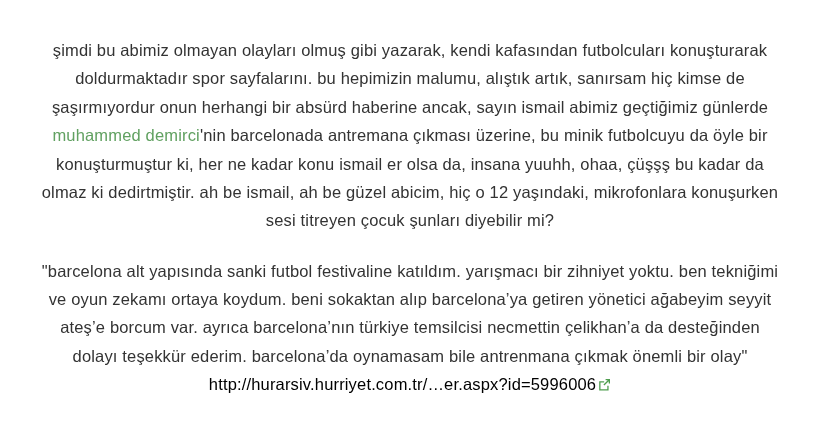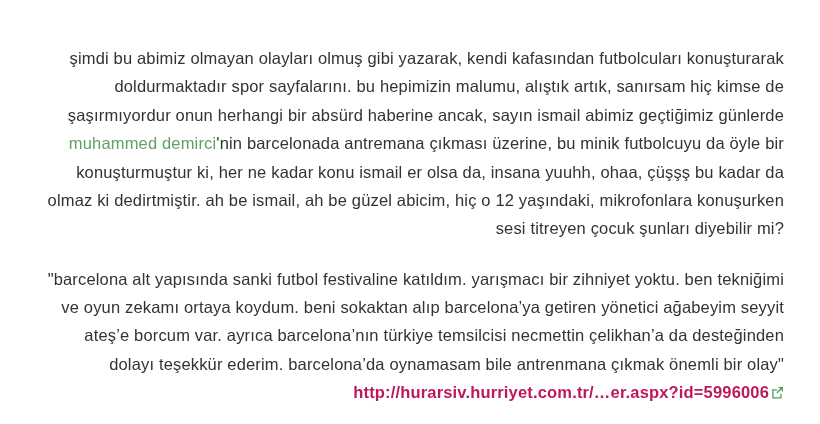--- a/index.html
+++ b/index.html
@@ -21,37 +21,36 @@
     box-sizing: border-box;
     padding: 36px 36px 0 36px;
   }
   .entry-body {
     font-size: 16.5px;
     line-height: 1.72;
     color: #333333;
     letter-spacing: 0.01em;
   }
   .para {
-    margin: 8px 0 22px 0;
-    text-align: right;
+    margin: 0 0 22px 0;
+    text-align: center;
   }
   .para:last-child {
     margin-bottom: 0;
   }
   .entry-link {
     color: #61a161;
     text-decoration: none;
     cursor: pointer;
   }
   .url-link {
-    color: #be185d;
+    color: #000000;
     text-decoration: none;
     cursor: pointer;
     white-space: nowrap;
-    font-weight: bold;
   }
   .ext-icon {
     display: inline-block;
     vertical-align: -1px;
     margin-left: 2px;
   }
   .ext-icon svg {
     display: block;
   }
 </style>

